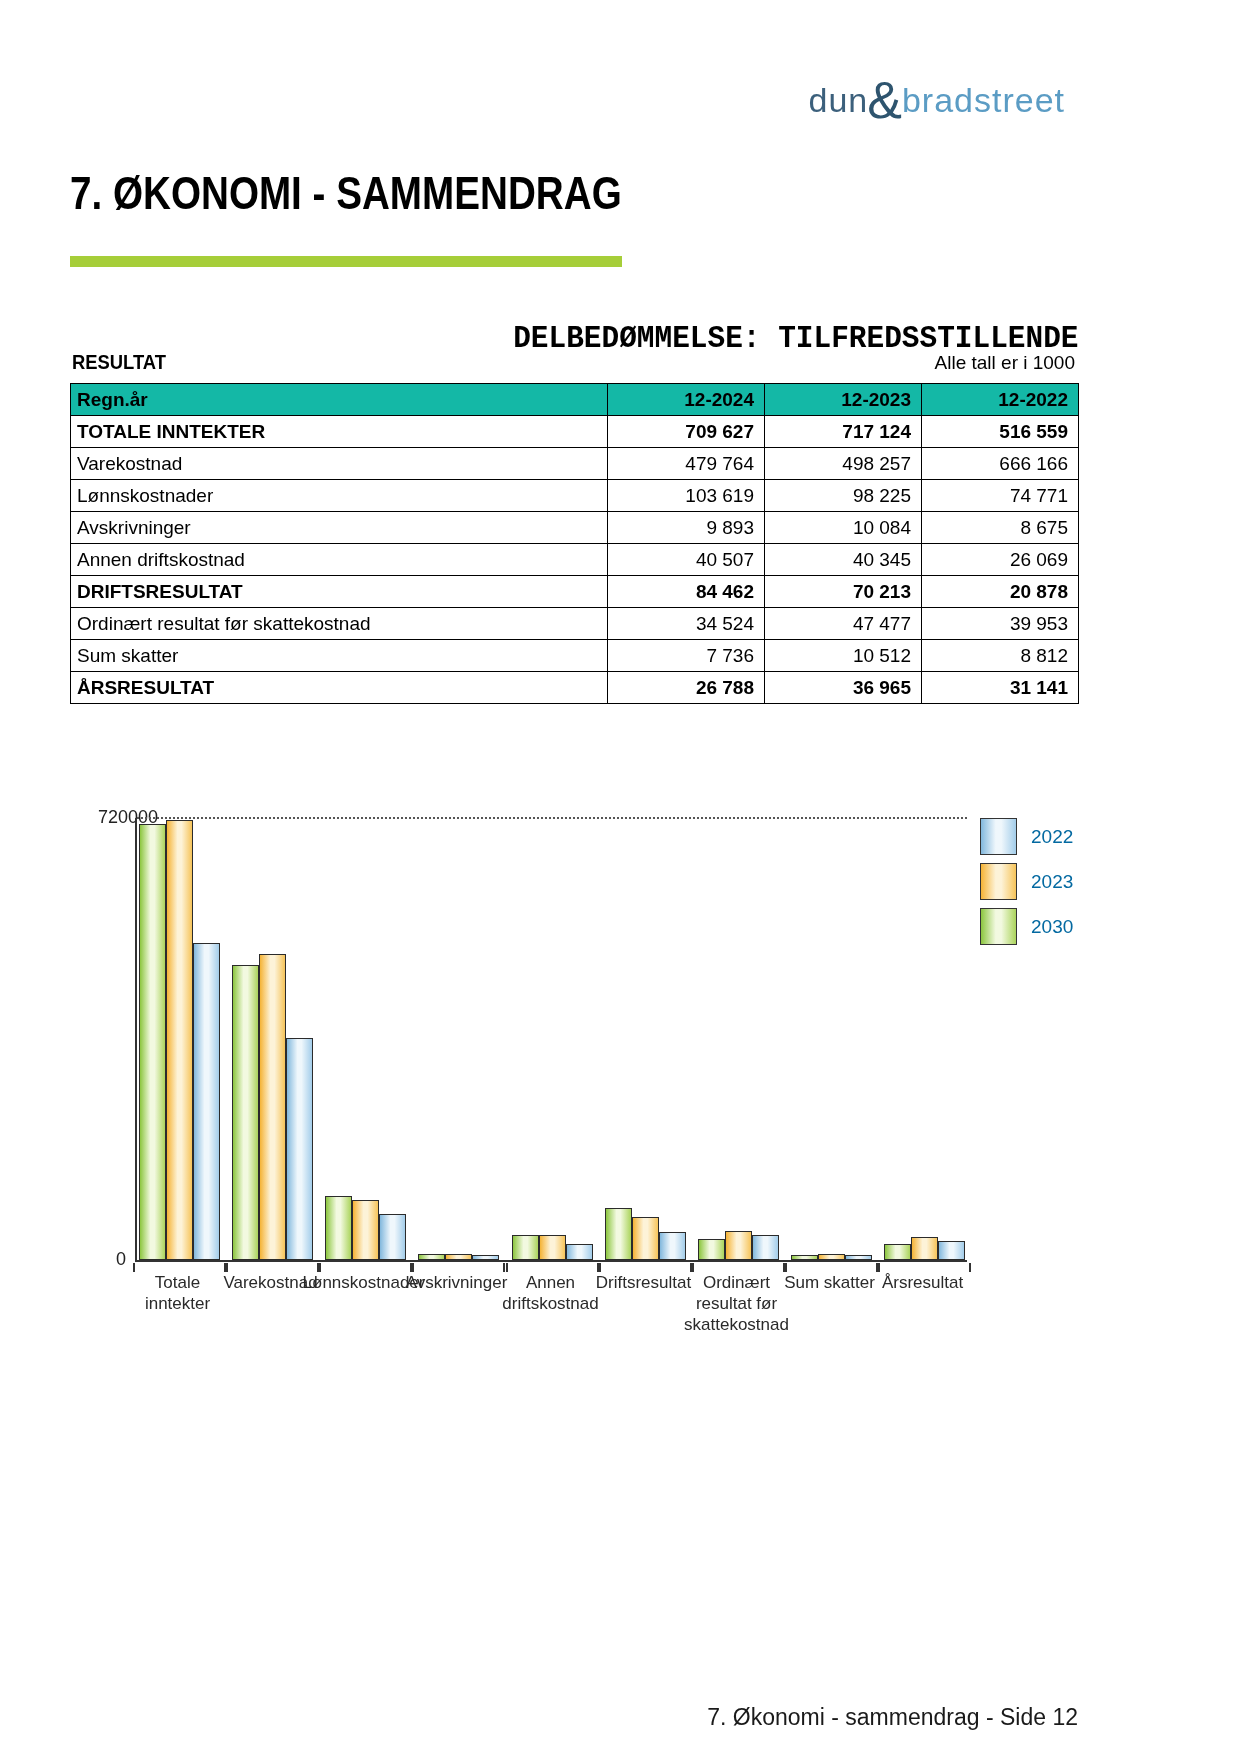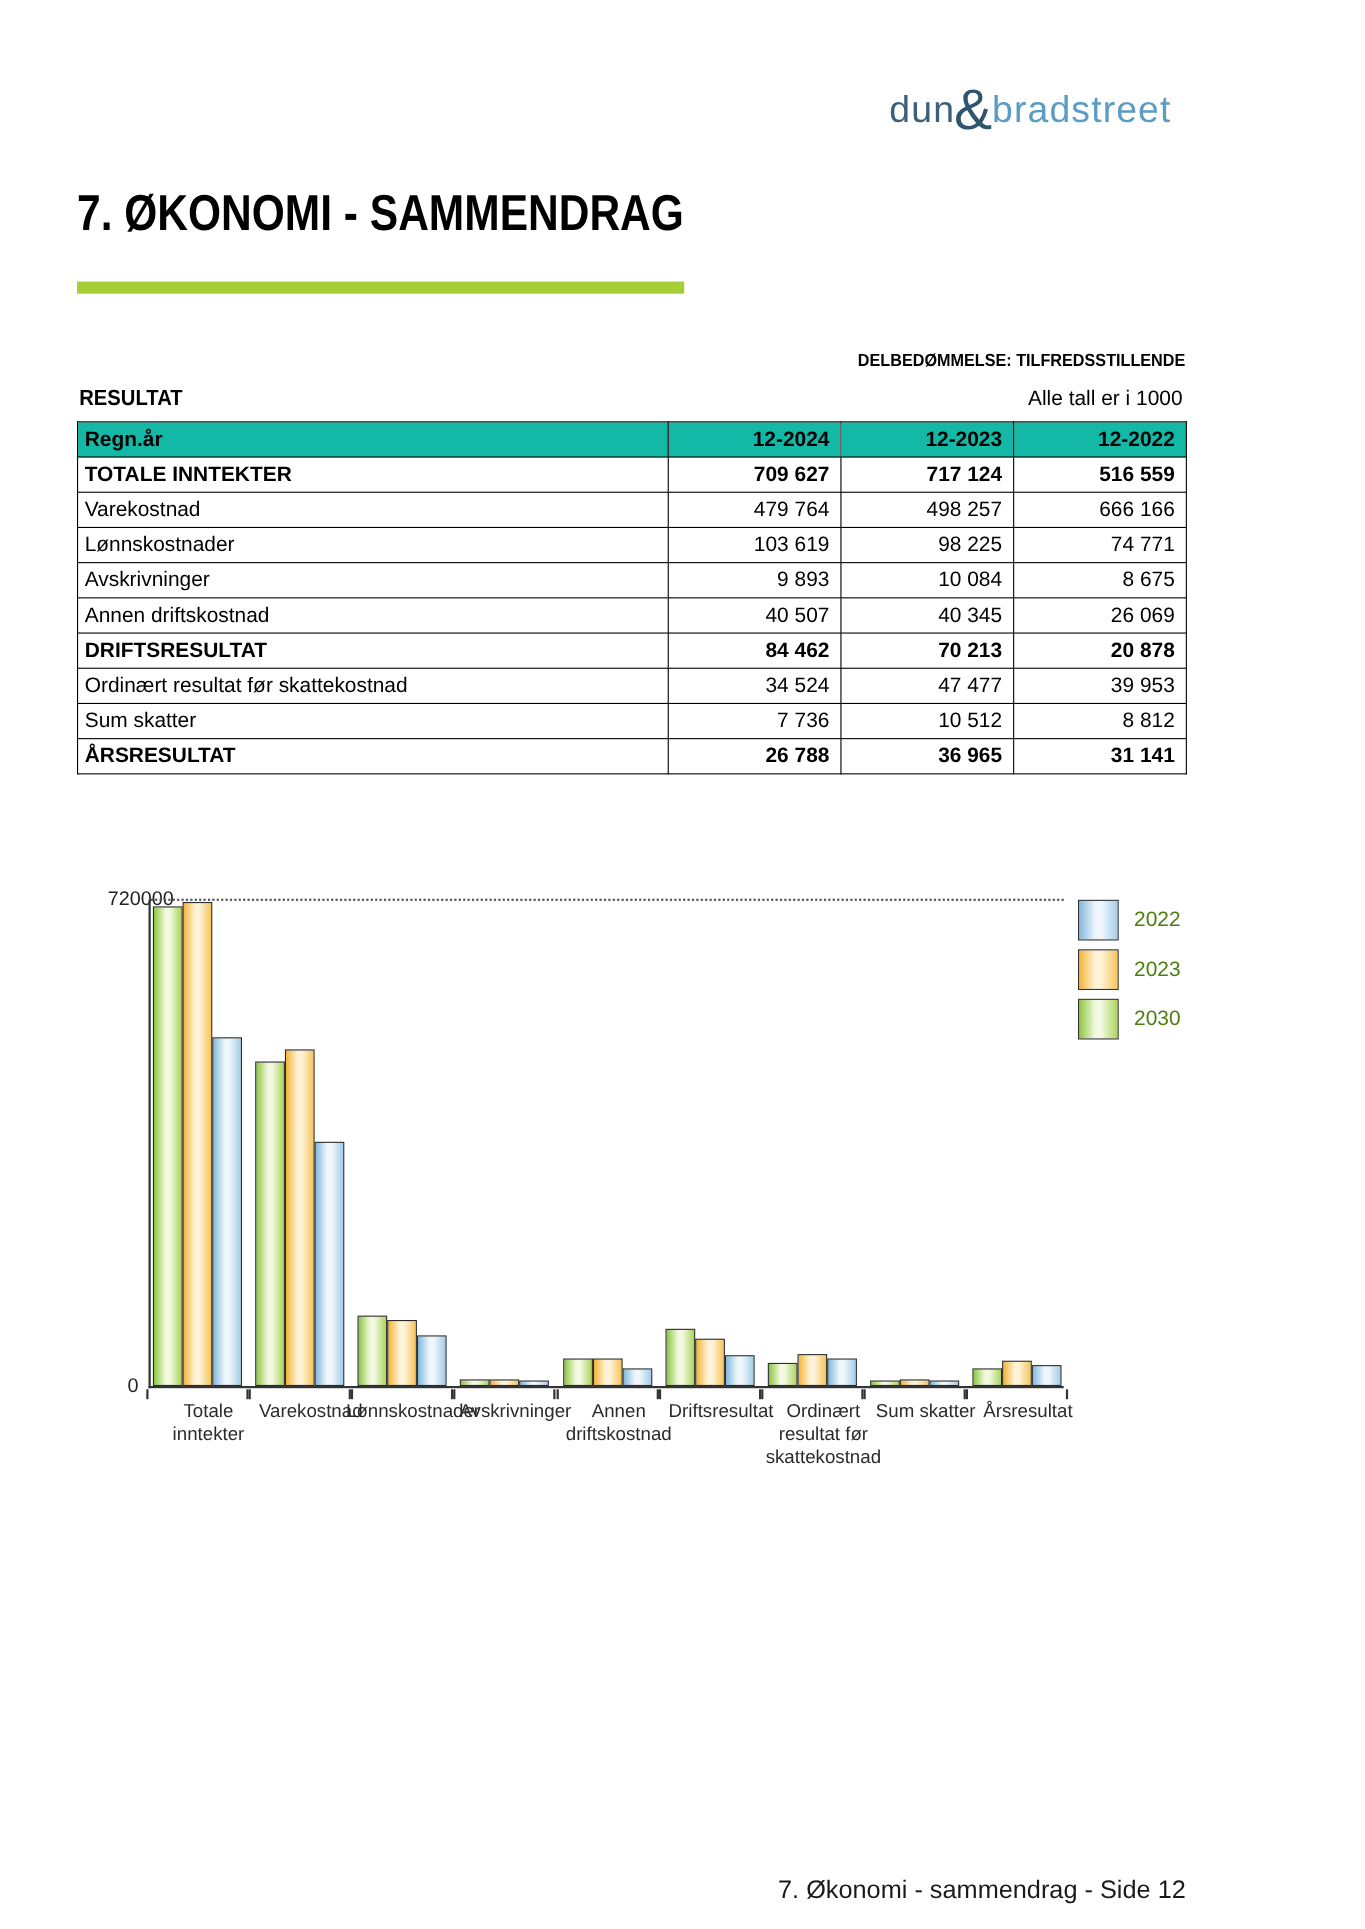--- a/index.html
+++ b/index.html
@@ -12,21 +12,21 @@
   .logo .amp{font-size:52px;color:#2e546e;position:relative;top:6px;margin:0 -1px;}
   .logo .brad{font-size:34px;color:#5b9cc4;}
 
   
   .title{position:absolute;left:70px;top:166px;font-size:46px;font-weight:bold;
          white-space:nowrap;}
   .title .squeeze{display:inline-block;transform:scaleX(.84);transform-origin:0 50%;letter-spacing:0px;}
   .title-rule{position:absolute;left:70px;top:256px;width:552px;height:11px;}
 
   
-  .assessment{position:absolute;right:163px;top:320px;font-size:16px;font-weight:bold;white-space:nowrap;}
+  .assessment{position:absolute;right:163px;top:320px;font-size:32px;font-weight:bold;white-space:nowrap;font-family:Liberation Mono, monospace;}
   .assessment .squeeze{display:inline-block;transform:scaleX(.92);transform-origin:100% 50%;}
   .meta-row{position:absolute;left:72px;right:166px;top:351px;display:flex;
             justify-content:space-between;align-items:baseline;}
   .section-label{font-size:20px;font-weight:bold;display:inline-block;transform:scaleX(.92);transform-origin:0 50%;}
   .units-note{font-size:19px;}
 
   
   table.result{position:absolute;left:70px;top:383px;width:1008px;border-collapse:collapse;table-layout:fixed;}
   table.result td,table.result th{border:1.5px solid #000;font-size:19px;padding:4px 10px 4px 6px;height:23px;
                                   overflow:hidden;white-space:nowrap;}
@@ -44,25 +44,25 @@
   .topline{position:absolute;left:0;right:0;top:-1px;border-top:2px dotted #555;}
   .groups{position:absolute;left:2px;right:2px;bottom:0;top:0;display:flex;
           justify-content:space-between;align-items:flex-end;}
   .group{position:relative;display:flex;align-items:flex-end;}
   .group::before,.group::after{content:"";position:absolute;bottom:-12px;width:2px;height:9px;background:#333;}
   .group::before{left:-6px;}
   .group::after{right:-6px;}
   .bar{width:27px;box-sizing:border-box;border:1px solid #2b2b2b;}
   .xlabels{position:absolute;left:135px;top:472px;width:830px;height:100px;}
   .xlabel{position:absolute;transform:translateX(-50%);text-align:center;font-size:17px;
-          line-height:21px;color:#2a2a2a;white-space:pre;margin-left:12px;}
+          line-height:21px;color:#2a2a2a;white-space:pre;}
   .legend{position:absolute;left:980px;top:18px;}
   .legend-item{display:flex;align-items:center;margin-bottom:8px;}
   .legend-swatch{width:37px;height:37px;border:1px solid #333;box-sizing:border-box;}
-  .legend-label{margin-left:14px;font-size:19px;color:#4d7c0f;}
+  .legend-label{margin-left:14px;font-size:19px;color:#0369a1;}
 
   
   .footer{position:absolute;right:163px;top:1704px;font-size:23px;color:#1a1a1a;}
 </style>
 </head>
 <body>
 
 <div class="page">
 
   <div class="logo">

